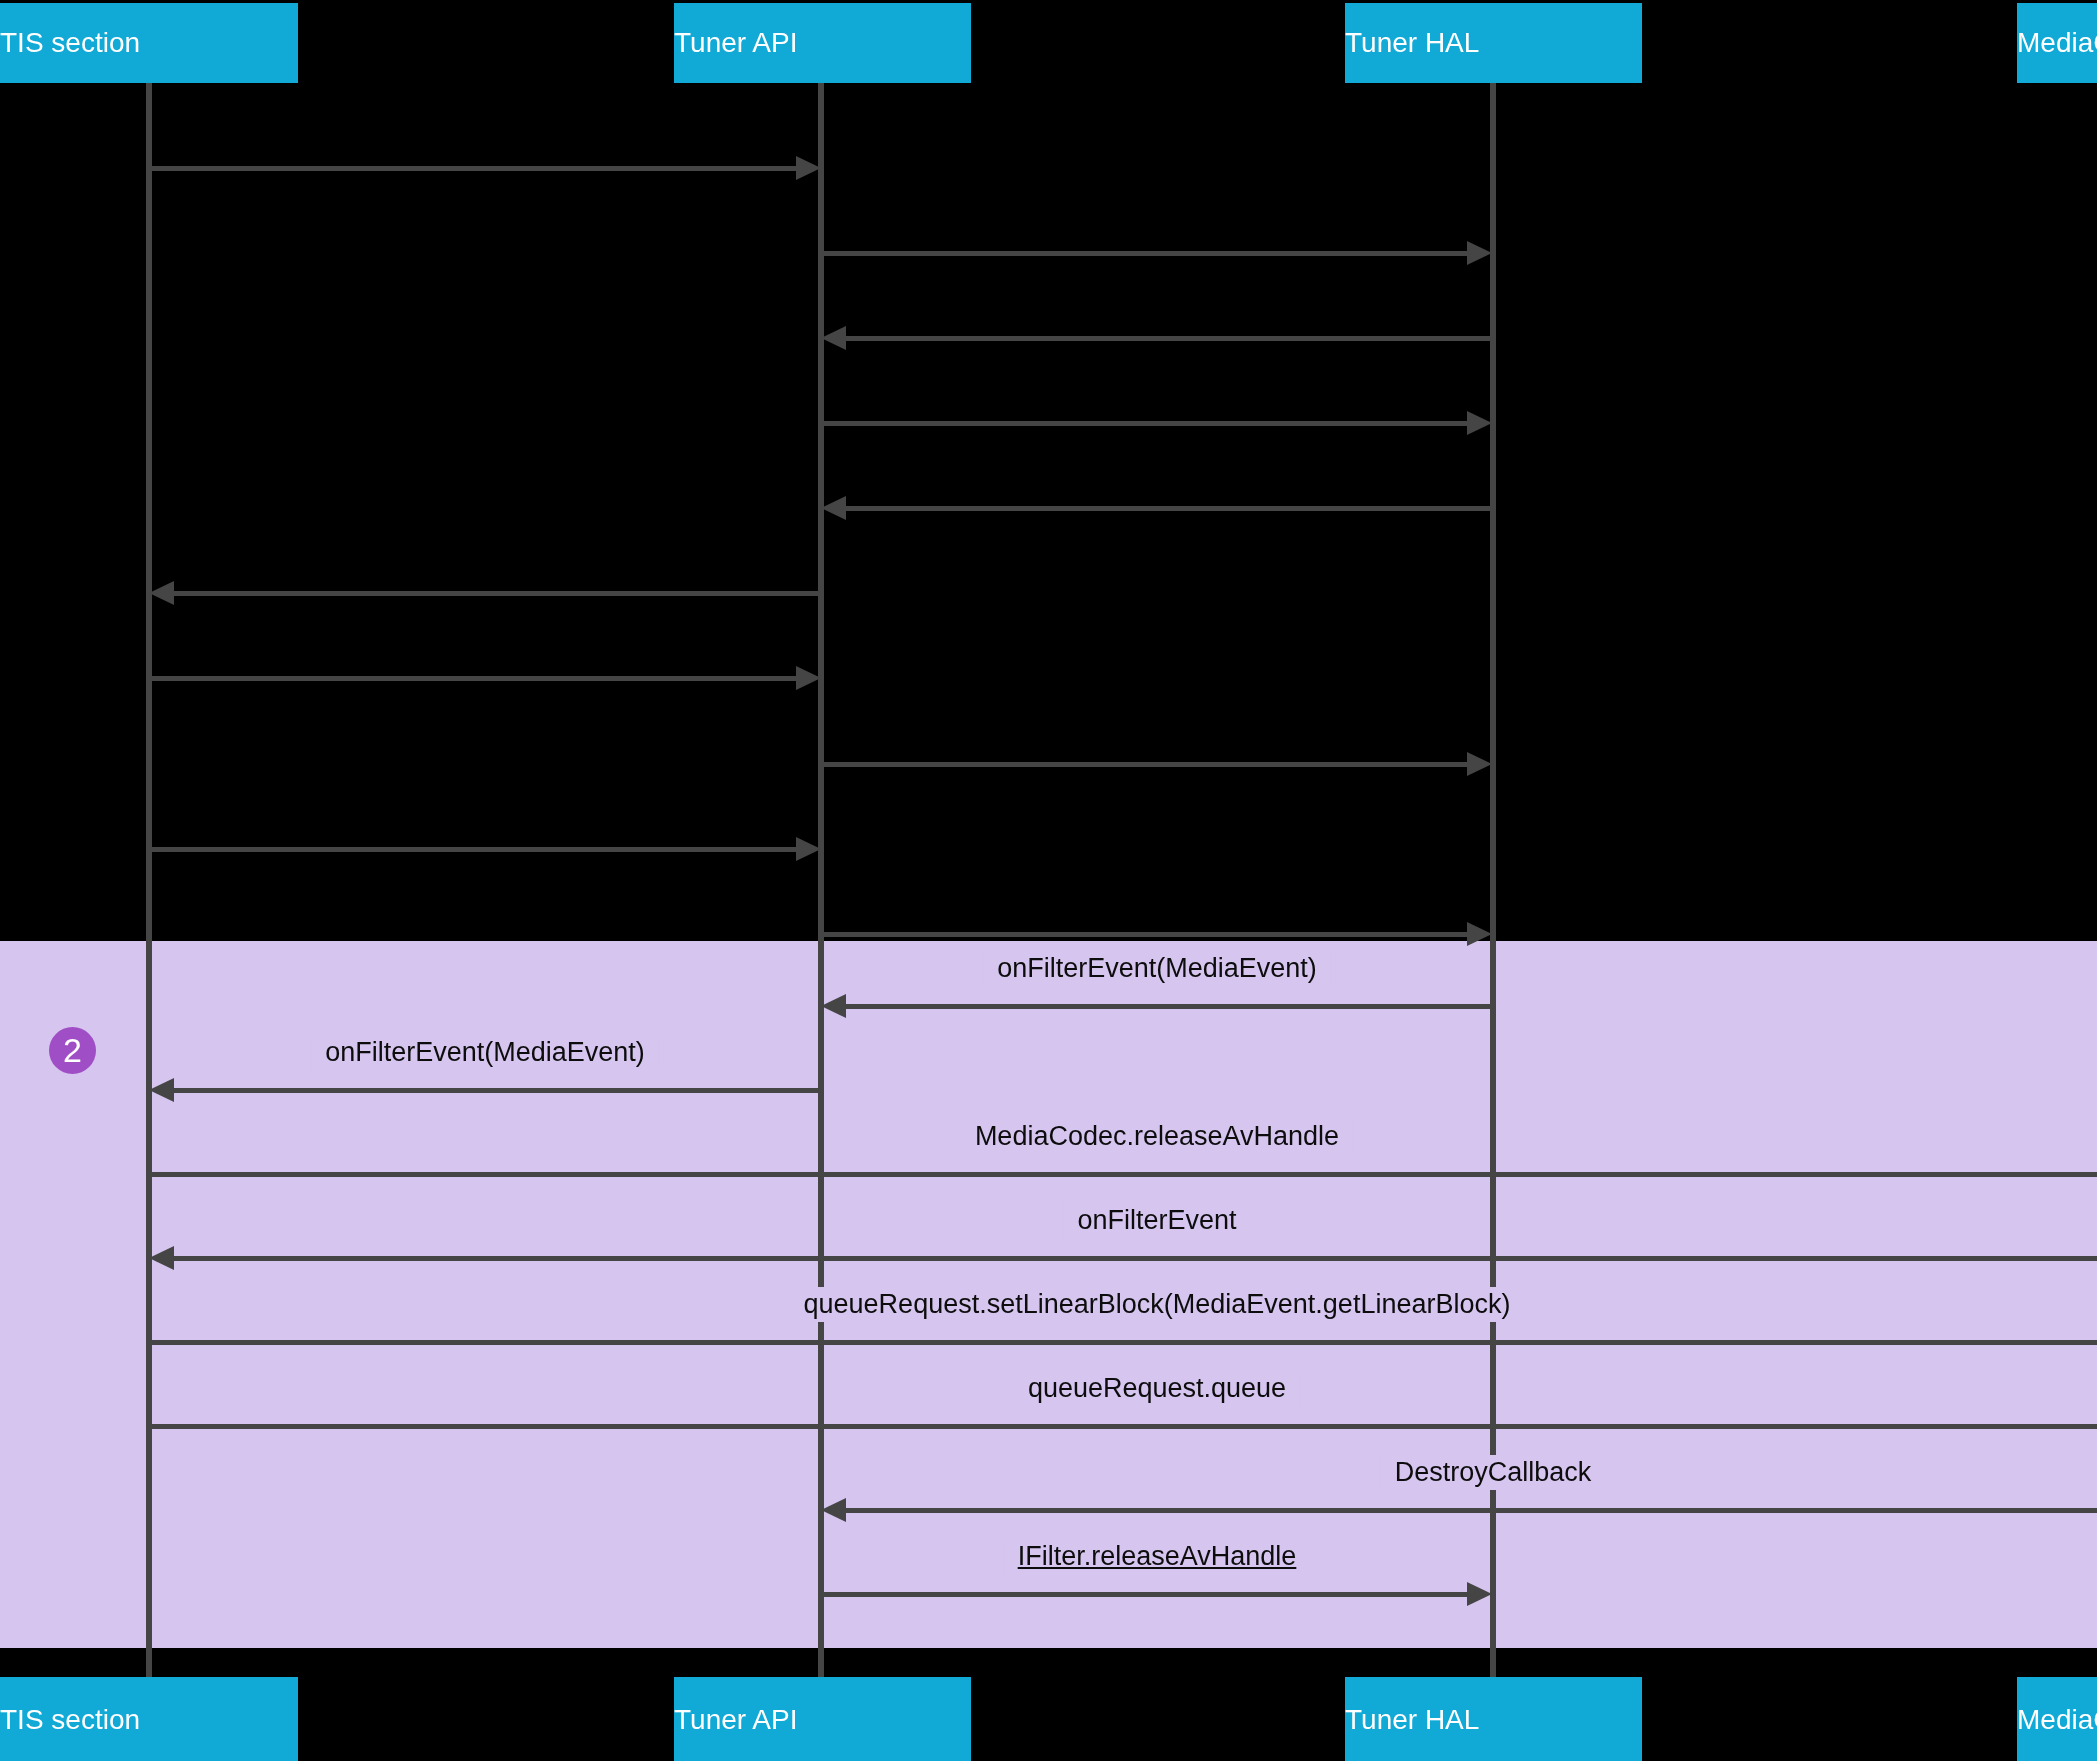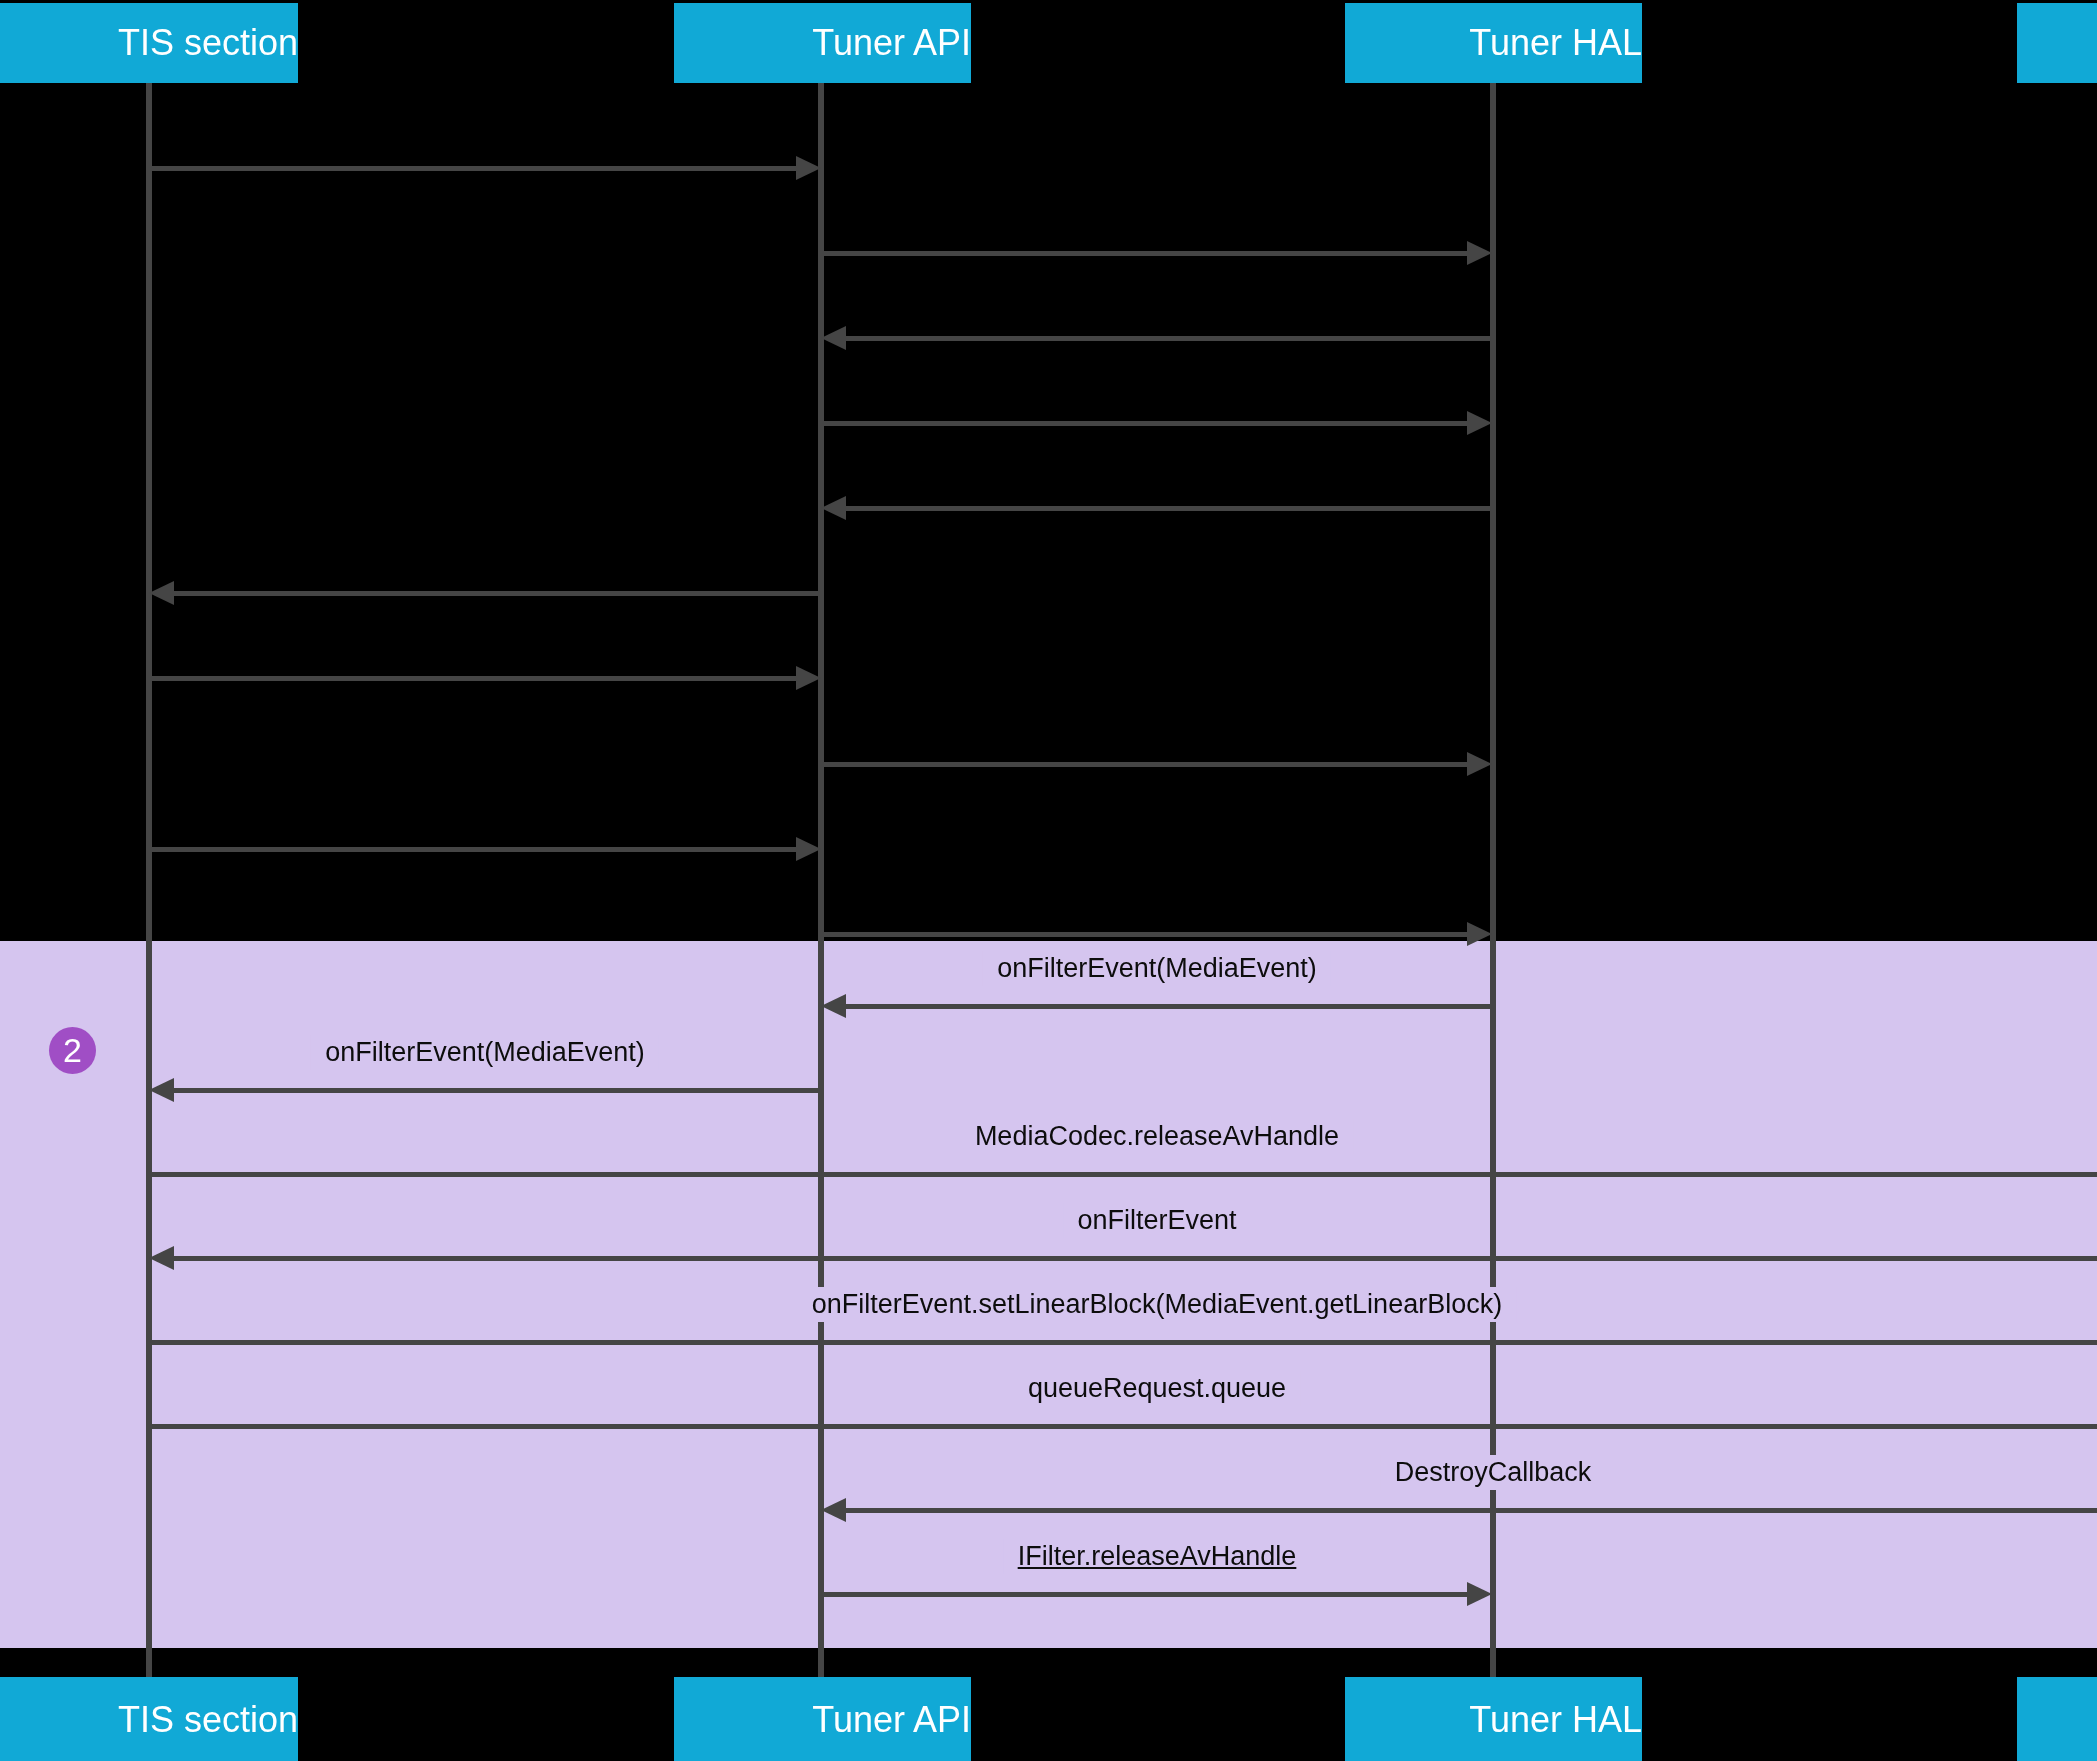--- a/index.html
+++ b/index.html
@@ -31,22 +31,22 @@
     width:5.9px;
     background:var(--line);
     z-index:2;
   }
   .actor-box{
     position:absolute;
     background:var(--header-bg);
     color:var(--header-text);
     display:flex;
     align-items:center;
-    justify-content:flex-end;
-    font-size:36px;
+    justify-content:flex-start;
+    font-size:28px;
     z-index:6;
   }
   .msg-label{
     position:absolute;
     transform:translateX(-50%);
     height:35px;
     line-height:35px;
     font-size:27px;
     color:var(--label-text);
     background:var(--highlight);
@@ -177,21 +177,21 @@
       </div>
       <div class="msg-label" style="left: 1157px; top: 1119px;">MediaCodec.releaseAvHandle</div>
       <div class="msg-arrow" style="left: 149px; top: 1160px; width: 2014px;">
         <div class="msg-line" style="left: 0px; width: 2006px;"></div>
       </div>
       <div class="msg-label" style="left: 1157px; top: 1203px;">onFilterEvent</div>
       <div class="msg-arrow" style="left: 149px; top: 1244px; width: 2014px;">
         <div class="msg-line" style="left: 8.4px; width: 2006px;"></div>
         <div class="head head-left" style="left: 0px;"></div>
       </div>
-      <div class="msg-label" style="left: 1157px; top: 1287px;">onFilterEvent.setLinearBlock(MediaEvent.getLinearBlock)</div>
+      <div class="msg-label" style="left: 1157px; top: 1287px;">queueRequest.setLinearBlock(MediaEvent.getLinearBlock)</div>
       <div class="msg-arrow" style="left: 149px; top: 1328px; width: 2014px;">
         <div class="msg-line" style="left: 0px; width: 2006px;"></div>
       </div>
       <div class="msg-label" style="left: 1157px; top: 1371px;">queueRequest.queue</div>
       <div class="msg-arrow" style="left: 149px; top: 1412px; width: 2014px;">
         <div class="msg-line" style="left: 0px; width: 2006px;"></div>
       </div>
       <div class="msg-label" style="left: 1493px; top: 1455px;">DestroyCallback</div>
       <div class="msg-arrow" style="left: 821px; top: 1496px; width: 1342px;">
         <div class="msg-line" style="left: 8.4px; width: 1334px;"></div>

